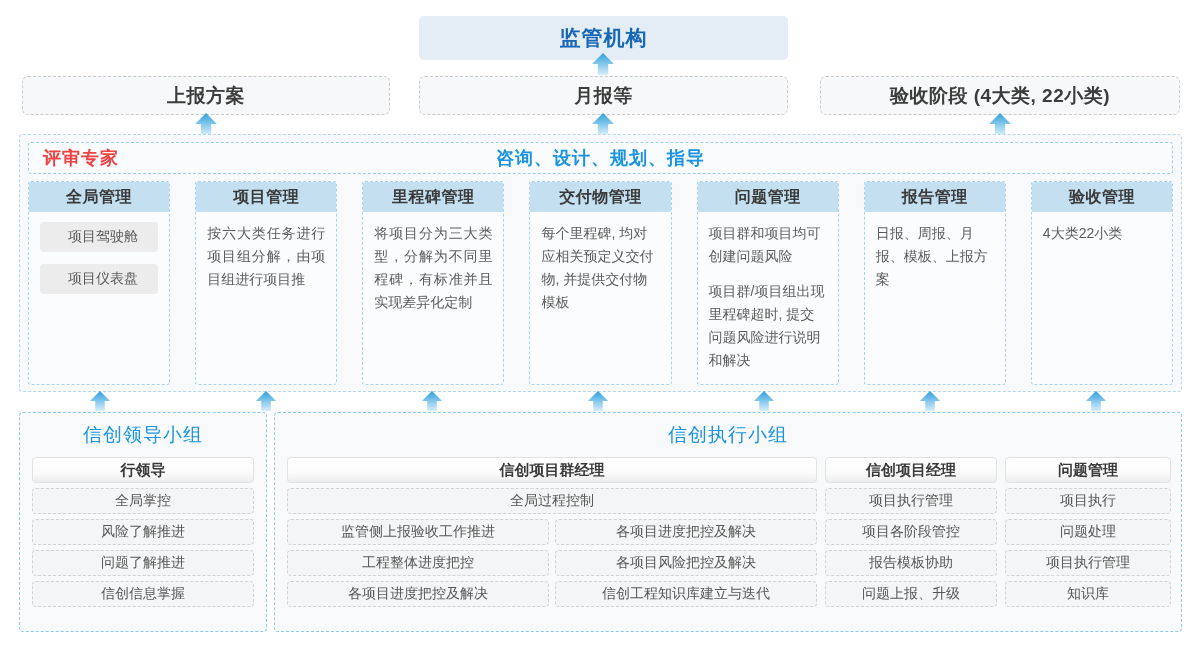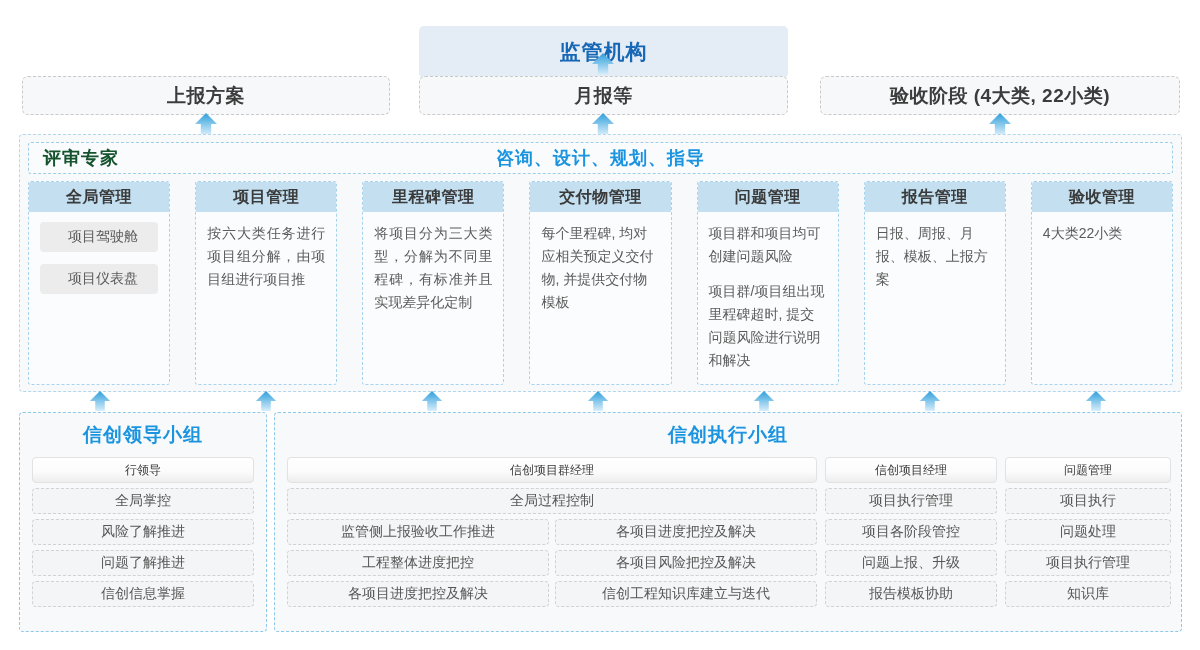--- a/index.html
+++ b/index.html
@@ -43,21 +43,21 @@
   }
   .band-header {
     position: absolute;
     left: 8px; right: 8px; top: 7px; height: 32px;
     border: 1px dashed #9ecdeb;
     border-radius: 3px;
     background: #f9fbfc;
   }
   .band-header .bh-left {
     position: absolute; left: 14px; top: 50%; transform: translateY(-50%);
-    font-size: 18px; font-weight: bold; color: #14532d; letter-spacing: 1px;
+    font-size: 18px; font-weight: bold; color: #ef4444; letter-spacing: 1px;
   }
   .band-header .bh-center {
     position: absolute; left: 0; right: 0; top: 50%; transform: translateY(-50%);
     text-align: center;
     font-size: 18px; font-weight: bold; color: #1b94e0; letter-spacing: 1px;
   }
 
   
   .cols { position: absolute; left: 8px; top: 46px; right: 8px; bottom: 6px; display: flex; gap: 25px; }
   .col {
@@ -85,49 +85,49 @@
     font-size: 14px; color: #5b5b5b; padding-left: 8px;
   }
   .group {
     position: absolute;
     border: 1px dashed #8fc9ea;
     border-radius: 4px;
     background: #f7f9fa;
   }
   .group-title {
     text-align: center;
-    font-size: 19px; font-weight: bold; color: #1b94e0; letter-spacing: 1px;
+    font-size: 19px; font-weight: normal; color: #1b94e0; letter-spacing: 1px;
     padding-top: 9px;
   }
   .role-head {
     background: linear-gradient(#ffffff, #fbfbfb 60%, #ededed);
     border: 1px solid #e2e2e2;
     border-radius: 4px;
     height: 26px;
     display: flex; align-items: center; justify-content: center;
-    font-size: 12px; font-weight: normal; color: #3a3a3a;
+    font-size: 15px; font-weight: bold; color: #3a3a3a;
   }
   .task {
     border: 1px dashed #d2d2d2;
     border-radius: 4px;
     background: #f4f5f6;
     height: 26px;
     display: flex; align-items: center; justify-content: center;
     font-size: 14px; color: #575757;
   }
   .stack { display: flex; flex-direction: column; gap: 5px; }
   .row2 { display: flex; gap: 6px; }
   .row2 > .task { flex: 1 1 0; }
 </style>
 </head>
 <body>
 
 <div id="stage">
 
-  <div class="top-org" style="left:419px; top:26px; width:369px; height:52px;">
+  <div class="top-org" style="left:419px; top:16px; width:369px; height:44px;">
     <span class="lbl">监管机构</span>
   </div>
 
   <div class="arrow" style="left:591px; top:53px;">
     <svg width="24" height="22" viewBox="0 0 24 22" aria-hidden="true">
       <defs>
           <linearGradient id="ga1" x1="0" y1="0" x2="0" y2="1">
         <stop offset="0%" stop-color="#2e9fdc"></stop>
             <stop offset="100%" stop-color="#d9eefa"></stop>
       </linearGradient>
@@ -289,22 +289,22 @@
       <div class="row2">
         <div class="task">各项目进度把控及解决</div>
         <div class="task">信创工程知识库建立与迭代</div>
       </div>
     </div>
 
     <div class="stack" style="position:absolute; left:550px; top:44px; width:172px;">
       <div class="role-head">信创项目经理</div>
       <div class="task">项目执行管理</div>
       <div class="task">项目各阶段管控</div>
+      <div class="task">报告模板协助</div>
       <div class="task">问题上报、升级</div>
-      <div class="task">报告模板协助</div>
     </div>
 
     <div class="stack" style="position:absolute; left:730px; top:44px; width:166px;">
       <div class="role-head">问题管理</div>
       <div class="task">项目执行</div>
       <div class="task">问题处理</div>
       <div class="task">项目执行管理</div>
       <div class="task">知识库</div>
     </div>
   </div>

